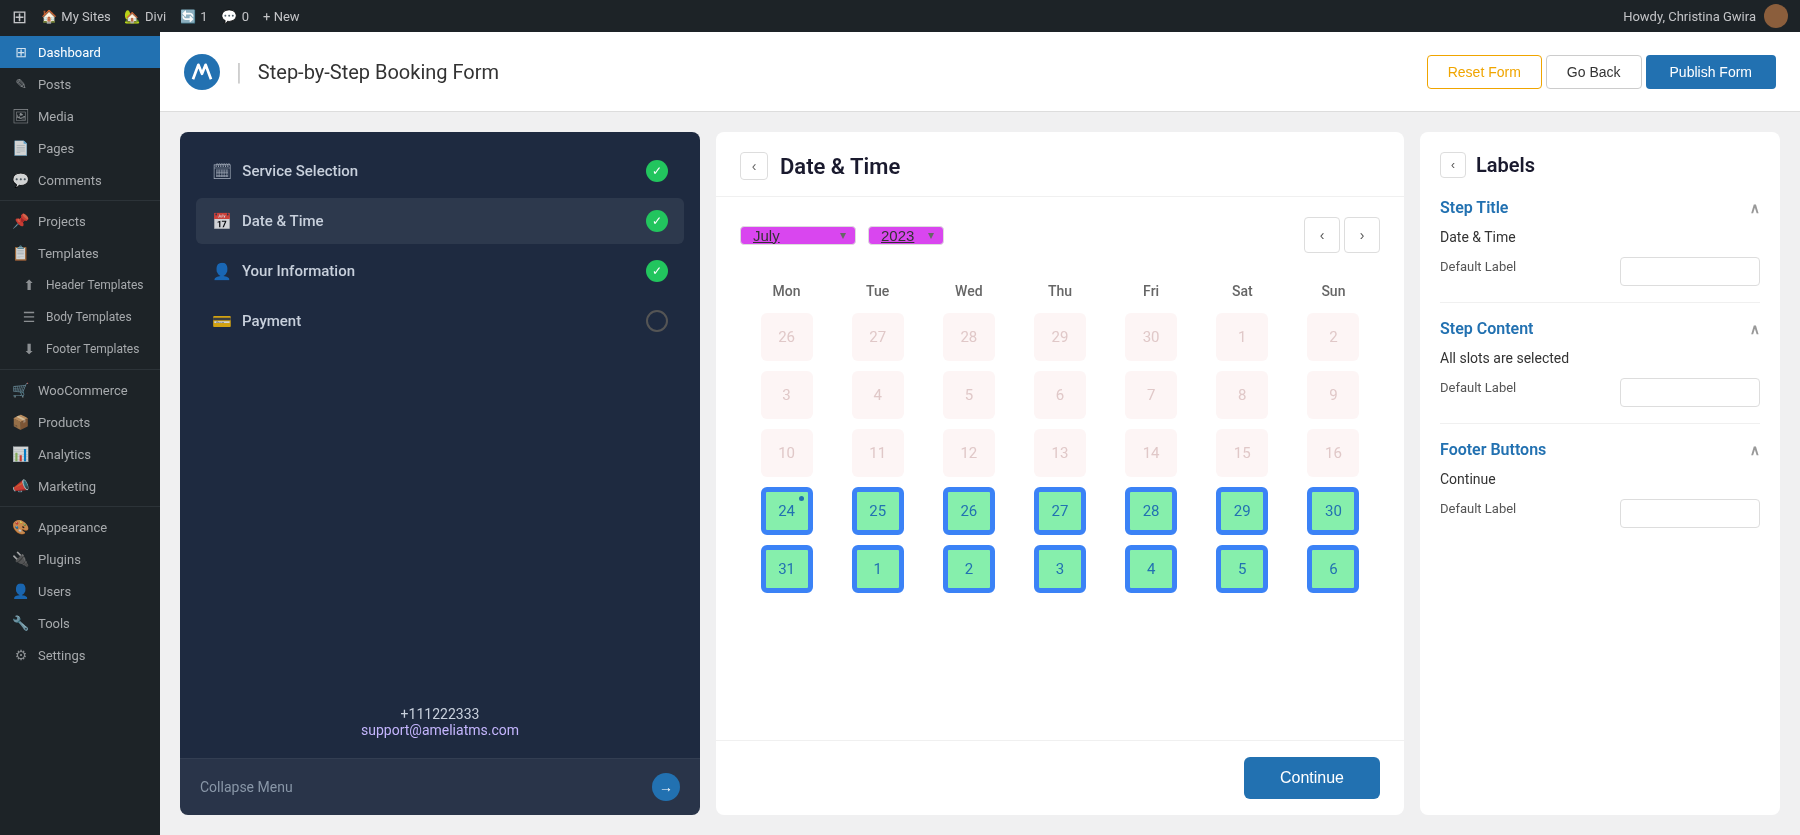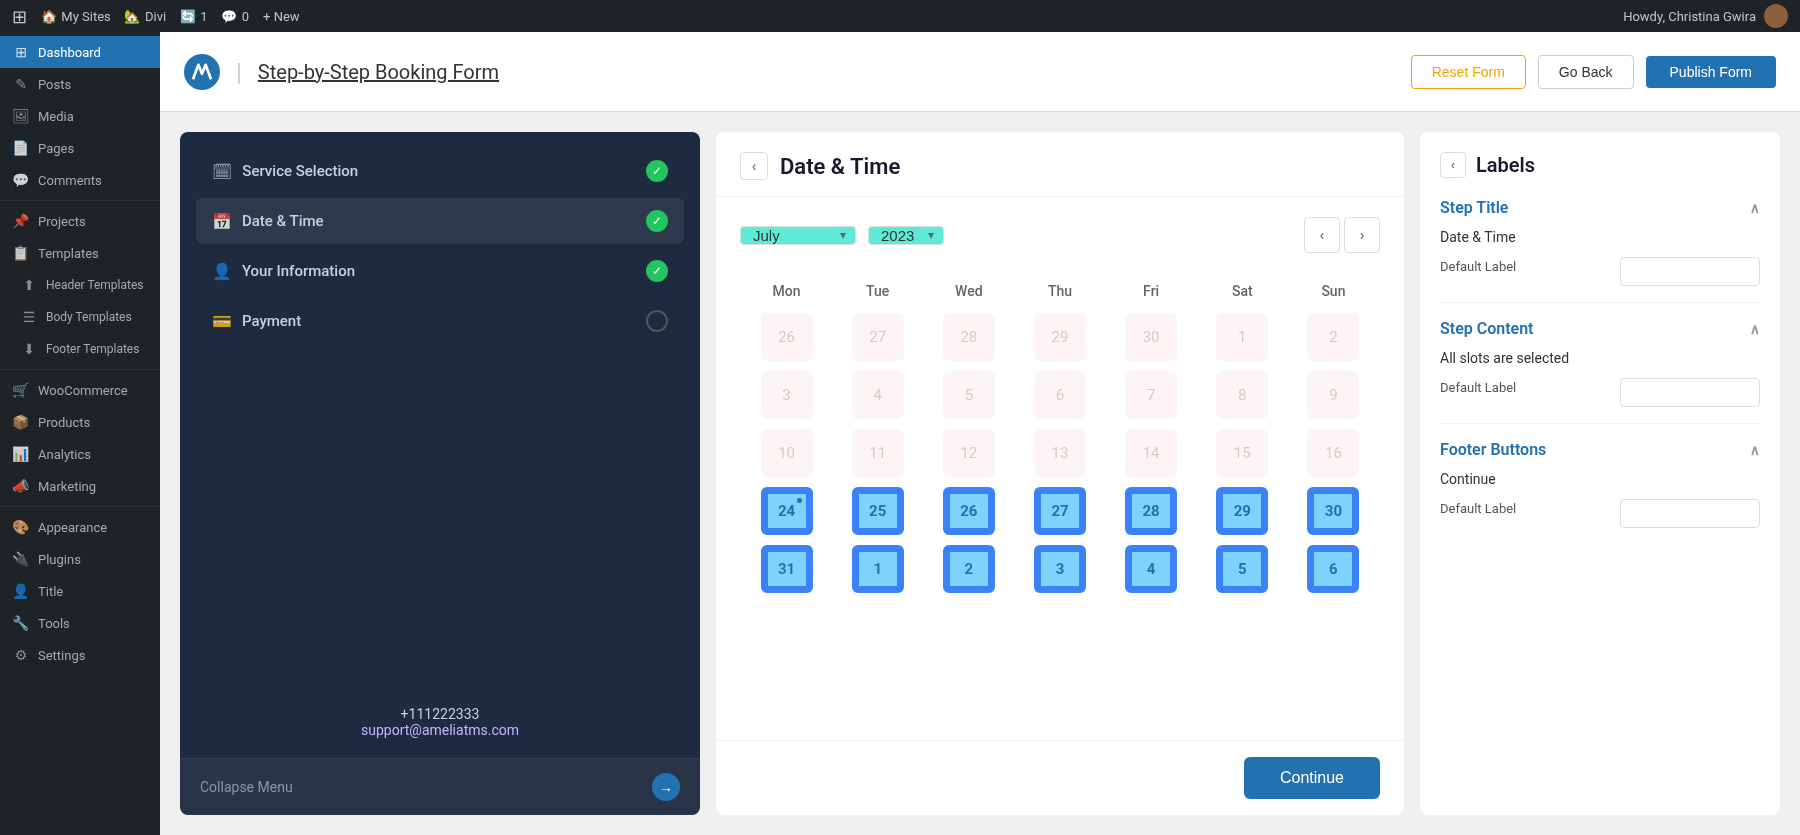--- a/index.html
+++ b/index.html
@@ -58,22 +58,22 @@
       padding: 0 24px;
       height: 80px;
       display: flex;
       align-items: center;
       justify-content: space-between;
       flex-shrink: 0;
     }
     .plugin-header-left { display: flex; align-items: center; gap: 12px; }
     .amelia-logo { width: 36px; height: 36px; }
     .plugin-title-separator { color: #ccc; font-size: 24px; margin: 0 4px; }
-    .plugin-title { font-size: 20px; color: #333; font-weight: 400; text-decoration: underline; }
-    .plugin-header-right { display: flex; gap: 12px; align-items: center; }
+    .plugin-title { font-size: 20px; color: #333; font-weight: 400; }
+    .plugin-header-right { display: flex; gap: 4px; }
     .btn-reset { border: 1px solid #f0a500; color: #f0a500; background: #fff; padding: 8px 20px; border-radius: 4px; cursor: pointer; font-size: 14px; }
     .btn-go-back { border: 1px solid #ccc; color: #333; background: #fff; padding: 8px 20px; border-radius: 4px; cursor: pointer; font-size: 14px; }
     .btn-publish { background: #2271b1; color: #fff; border: none; padding: 8px 24px; border-radius: 4px; cursor: pointer; font-size: 14px; font-weight: 500; }
 
     
     .plugin-body { display: flex; flex: 1; overflow: hidden; padding: 20px; gap: 16px; }
 
     
     .booking-panel {
       width: 520px;
@@ -126,37 +126,37 @@
       align-items: center;
       gap: 12px;
       border-bottom: 1px solid #f0f0f0;
     }
     .calendar-back-btn { width: 28px; height: 28px; border: 1px solid #ddd; border-radius: 4px; background: #fff; cursor: pointer; display: flex; align-items: center; justify-content: center; font-size: 14px; color: #666; }
     .calendar-title { font-size: 22px; font-weight: 600; color: #1a1a2e; }
     .calendar-body { padding: 20px 24px; flex: 1; overflow-y: auto; }
     .calendar-controls { display: flex; align-items: center; gap: 12px; margin-bottom: 20px; }
     .calendar-select {
       border: 1px solid #ddd; border-radius: 4px; padding: 0 12px; font-size: 15px; color: #333;
-      background: #5eead4; cursor: pointer; appearance: none; -webkit-appearance: none;
-      padding-right: 28px; position: relative;
+      background: #d946ef; cursor: pointer; appearance: none; -webkit-appearance: none;
+      padding-right: 28px; position: relative; text-decoration: underline;
     }
     .select-wrapper { position: relative; display: inline-block; }
     .select-wrapper::after { content: '▾'; position: absolute; right: 10px; top: 50%; transform: translateY(-50%); pointer-events: none; color: #666; font-size: 12px; }
     .calendar-nav { display: flex; gap: 4px; margin-left: auto; }
     .cal-nav-btn { width: 36px; height: 36px; border: 1px solid #ddd; border-radius: 4px; background: #fff; cursor: pointer; display: flex; align-items: center; justify-content: center; font-size: 14px; color: #555; }
 
     .calendar-grid { width: 100%; }
     .calendar-grid th { font-size: 14px; color: #666; font-weight: 500; padding: 8px 0; }
     .calendar-grid td { text-align: center; padding: 4px; }
     .cal-day {
       width: 52px; height: 48px; display: flex; align-items: center; justify-content: center;
       border-radius: 6px; font-size: 15px; cursor: pointer; margin: 0 auto;
     }
     .cal-day.disabled { color: #e0c8c8; background: #fdf5f5; border-radius: 6px; cursor: default; }
-    .cal-day.available { color: #2271b1; background: #7dd3fc; border: 7px solid #3b82f6; cursor: pointer; font-weight: 700; }
+    .cal-day.available { color: #2271b1; background: #86efac; border: 5px solid #3b82f6; cursor: pointer; font-weight: 400; }
     .cal-day.dot { position: relative; }
     .cal-day.dot::after { content: ''; width: 5px; height: 5px; background: #2271b1; border-radius: 50%; position: absolute; top: 4px; right: 4px; }
 
     .calendar-footer { padding: 16px 24px; border-top: 1px solid #f0f0f0; display: flex; justify-content: flex-end; }
     .btn-continue { background: #2271b1; color: #fff; border: none; padding: 12px 36px; border-radius: 6px; font-size: 16px; cursor: pointer; font-weight: 500; }
 
     
     .labels-panel {
       width: 360px;
       background: #fff;
@@ -276,21 +276,21 @@
     <div class="wp-sidebar-item">
       <span class="icon">🎨</span>
       <span>Appearance</span>
     </div>
     <div class="wp-sidebar-item">
       <span class="icon">🔌</span>
       <span>Plugins</span>
     </div>
     <div class="wp-sidebar-item">
       <span class="icon">👤</span>
-      <span>Title</span>
+      <span>Users</span>
     </div>
     <div class="wp-sidebar-item">
       <span class="icon">🔧</span>
       <span>Tools</span>
     </div>
     <div class="wp-sidebar-item">
       <span class="icon">⚙</span>
       <span>Settings</span>
     </div>
   </nav>

